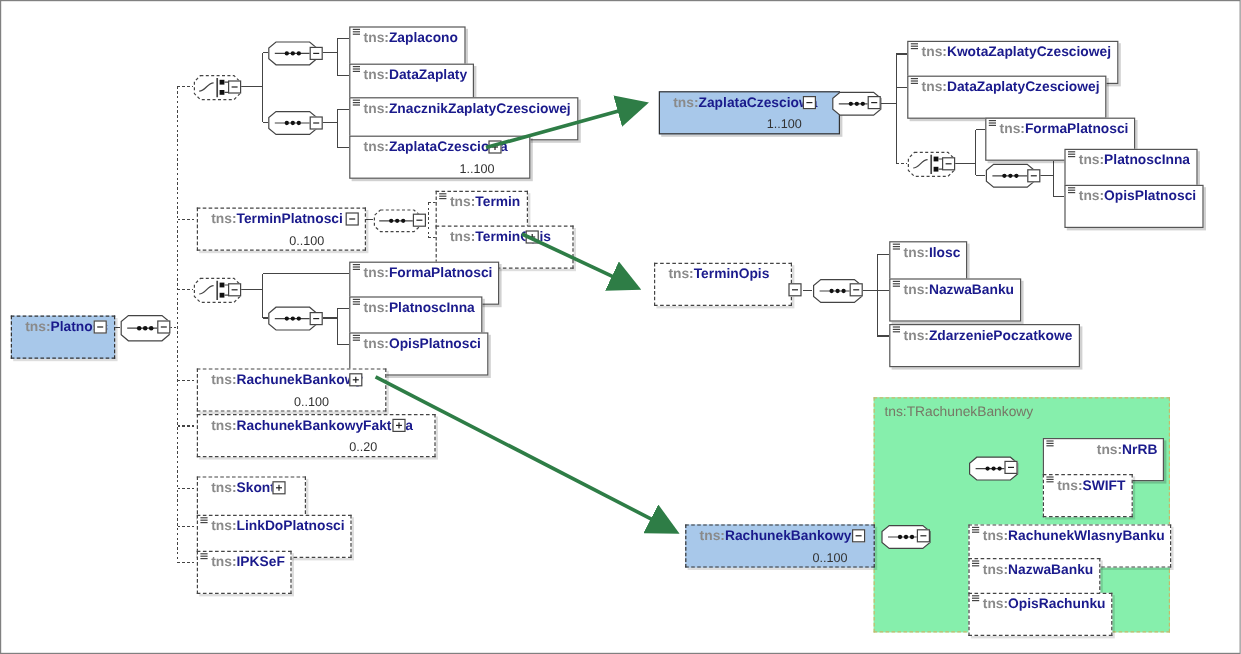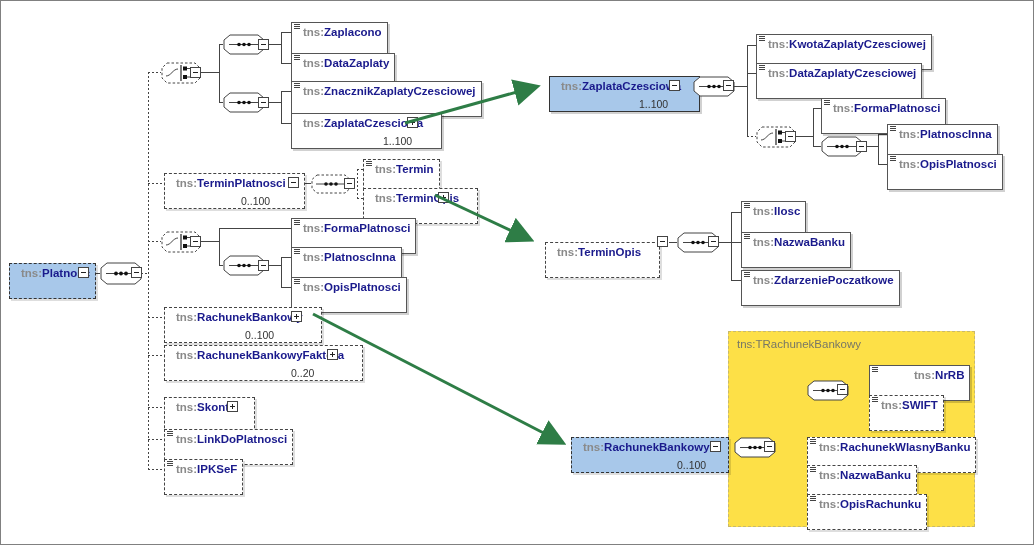--- a/index.html
+++ b/index.html
@@ -67,21 +67,21 @@
   }
 
   
   .conn{position:absolute;z-index:3;}
   .conn svg{display:block;overflow:visible;}
 
   
   #ctype{
     position:absolute;
     left:727px;top:330px;width:247px;height:196px;
-    background:#fde047;
+    background:#86efac;
     border:1px dashed #c9b96a;
     box-sizing:border-box;
     z-index:2;
   }
   #ctype .ct-title{
     position:absolute;left:8px;top:6px;
     font-size:11.5px;color:#777766;
     white-space:nowrap;
   }
 </style>
@@ -362,21 +362,21 @@
       <circle cx="16" cy="10.5" r="1.8" fill="#111"></circle>
         <circle cx="21" cy="10.5" r="1.8" fill="#111"></circle>
         <circle cx="26" cy="10.5" r="1.8" fill="#111"></circle>
     </svg>
   </div>
   <div class="pm" style="left:855px;top:140px;"></div>
 
   <div class="ebox t" style="left:886px;top:123px;"><span class="ns">tns:</span><span>PlatnoscInna</span></div>
   <div class="ebox t" style="left:886px;top:153px;"><span class="ns">tns:</span><span>OpisPlatnosci</span></div>
 
-  <div class="ebox opt" style="left:544px;top:241px;padding-right:18px;"><span class="ns">tns:</span><span>TerminOpis</span></div>
+  <div class="ebox opt" style="left:544px;top:218px;padding-right:18px;"><span class="ns">tns:</span><span>TerminOpis</span></div>
   <div class="pm" style="left:656px;top:235px;"></div>
 
   <div class="conn" style="left:676px;top:231px;">
     <svg width="42" height="21" viewBox="0 0 42 21">
       <path d="M7,1 H35 L41,6 V15 L35,20 H7 L1,15 V6 Z" fill="#fff" stroke="#444" stroke-width="1"></path>
       <path d="M6,10.5 H36" stroke="#444" stroke-width="1"></path>
       <circle cx="16" cy="10.5" r="1.8" fill="#111"></circle>
         <circle cx="21" cy="10.5" r="1.8" fill="#111"></circle>
         <circle cx="26" cy="10.5" r="1.8" fill="#111"></circle>
     </svg>

